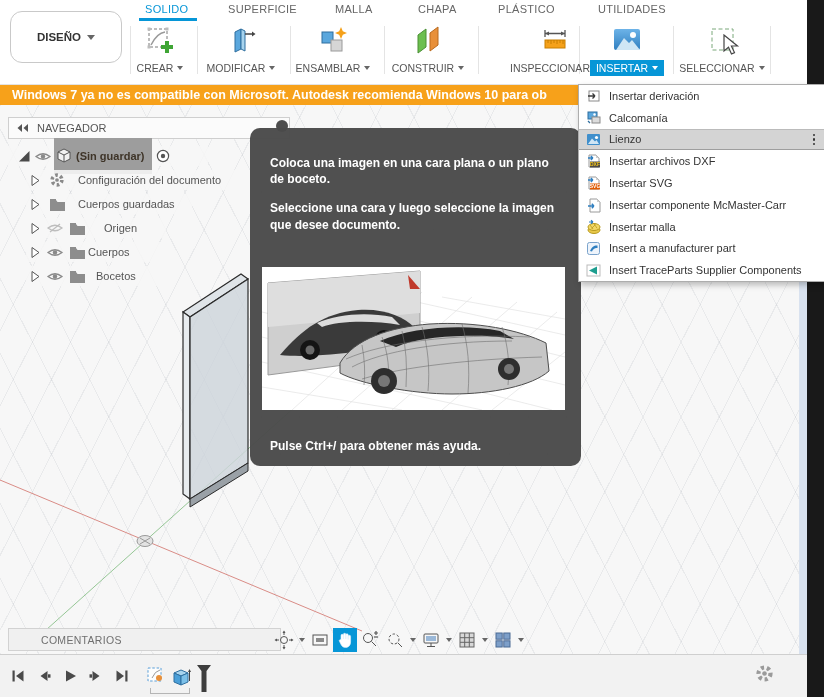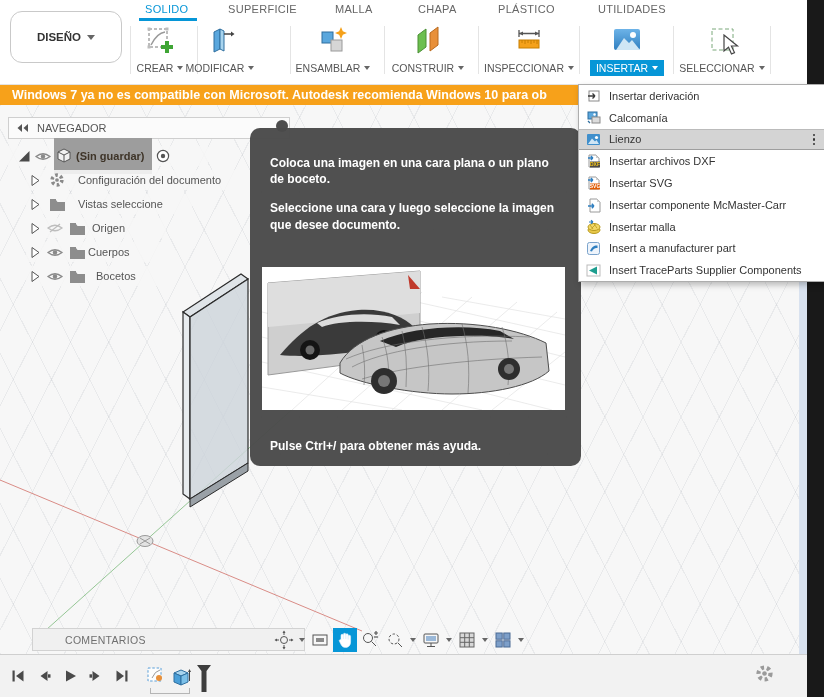--- a/index.html
+++ b/index.html
@@ -58,21 +58,21 @@
   .menu-item{height:21.8px;display:flex;align-items:center;gap:7px;padding:0 6px;font-size:11px;color:#333;}
   .menu-item.highlighted{background:#d4d4d4;border-top:1px solid #bbb;border-bottom:1px solid #9e9e9e;
                          box-sizing:border-box;}
   .mi-icon{width:17px;height:16px;flex:0 0 17px;display:flex;align-items:center;justify-content:center;}
   .mi-label{white-space:nowrap;}
   .mi-dots{margin-left:auto;display:flex;flex-direction:column;gap:2px;padding-right:4px;}
   .mi-dots i{width:2.5px;height:2.5px;border-radius:50%;background:#333;display:block;}
   
   #comments-bar{left:8px;top:628px;width:273px;height:23px;background:#f0f0f0;border:1px solid #d2d2d2;
                 box-sizing:border-box;z-index:25;display:flex;align-items:center;
-                font-size:10.5px;color:#6f6f6f;padding-left:32px;letter-spacing:.3px;margin-left:24px;}
+                font-size:10.5px;color:#6f6f6f;padding-left:32px;letter-spacing:.3px;}
   #view-toolbar{left:272px;top:628px;height:24px;display:flex;align-items:center;gap:1px;z-index:25;}
   .vbtn{width:24px;height:24px;display:flex;align-items:center;justify-content:center;}
   .vbtn.active{background:#0696D7;}
   .vcaret{width:10px;display:flex;justify-content:center;}
   #timeline-bar{left:0;top:654px;width:807px;height:43px;background:#f2f2f2;border-top:1px solid #cfcfcf;
                 box-sizing:border-box;z-index:25;}
   #playback{left:8px;top:666px;display:flex;gap:6px;z-index:26;}
   .pbtn{width:20px;height:20px;display:flex;align-items:center;justify-content:center;}
   #tl-features{left:146px;top:665px;display:flex;gap:4px;z-index:26;}
   #tl-bracket{left:150px;top:688px;width:38px;height:5px;border:1px solid #b5b5b5;border-top:none;z-index:26;}
@@ -121,21 +121,21 @@
         <rect x="16" y="20" width="12" height="4" fill="#3fa535"></rect>
           <rect x="20" y="16" width="4" height="12" fill="#3fa535"></rect>
       </svg>
     </span>
     <span class="glabel">
       <span>CREAR</span>
         <span class="caret small"></span>
     </span>
   </div>
 
-  <div class="tgroup" style="left:172px">
+  <div class="tgroup" style="left:193px">
     <span class="gicon">
       <svg width="30" height="30" viewBox="0 0 30 30">
         <polygon points="9,7 15,4 15,24 9,27" fill="#5aa7dd" stroke="#2f6f9f" stroke-width="1"></polygon>
         <polygon points="15,4 19,6 19,26 15,24" fill="#a8d4ee" stroke="#2f6f9f" stroke-width="1"></polygon>
         <path d="M19 9 H26" stroke="#444" stroke-width="1.5"></path>
           <polygon points="26,6.5 29.5,9 26,11.5" fill="#444"></polygon>
       </svg>
     </span>
     <span class="glabel">
       <span>MODIFICAR</span>
@@ -163,21 +163,21 @@
         <polygon points="5,10 13,4 13,22 5,28" fill="#6cbf4f" stroke="#4a8f35"></polygon>
         <polygon points="17,8 25,2 25,20 17,26" fill="#e8903a" stroke="#b96a1e"></polygon>
       </svg>
     </span>
     <span class="glabel">
       <span>CONSTRUIR</span>
         <span class="caret small"></span>
     </span>
   </div>
 
-  <div class="tgroup" style="left:481px">
+  <div class="tgroup" style="left:507px">
     <span class="gicon">
       <svg width="30" height="30" viewBox="0 0 30 30">
         <path d="M5 5 V12 M25 5 V12 M5 8.5 H25" stroke="#555" stroke-width="1.3" fill="none"></path>
         <polygon points="5,8.5 9,6.5 9,10.5" fill="#555"></polygon>
           <polygon points="25,8.5 21,6.5 21,10.5" fill="#555"></polygon>
         <rect x="5" y="15" width="20" height="8" fill="#f5a11a" stroke="#c87f00"></rect>
         <path d="M8 15 v3 M11 15 v4 M14 15 v3 M17 15 v4 M20 15 v3 M23 15 v4" stroke="#c87f00" stroke-width="1"></path>
       </svg>
     </span>
     <span class="glabel">
@@ -305,42 +305,42 @@
       <svg width="9" height="11" viewBox="0 0 9 11">
           <polygon points="1,0.5 8,5.5 1,10.5" fill="#fff" stroke="#555"></polygon>
         </svg>
     </span>
     <span class="slot" style="width:26px">
       <svg width="17" height="13" viewBox="0 0 17 13">
           <path d="M1 2 h6 l1.5 2 H16 v9 H1 Z" fill="#8d8d8d"></path>
           <rect x="1" y="1" width="6" height="2" fill="#8d8d8d"></rect>
         </svg>
     </span>
-    <span style="margin-left:8px">Vistas seleccione</span>
+    <span style="margin-left:8px">Cuerpos guardadas</span>
   </div>
 
   <div class="trow" style="left:26px;top:218px;width:140px">
     <span class="slot" style="width:18px">
       <svg width="9" height="11" viewBox="0 0 9 11">
           <polygon points="1,0.5 8,5.5 1,10.5" fill="#fff" stroke="#555"></polygon>
         </svg>
     </span>
     <span class="slot" style="width:22px">
       <svg width="16" height="12" viewBox="0 0 16 12">
           <path d="M1 6 Q8 0.5 15 6 Q8 11.5 1 6Z" fill="none" stroke="#bdbdbd" stroke-width="1.3"></path>
           <line x1="3" y1="10" x2="13" y2="2" stroke="#bdbdbd" stroke-width="1.3"></line>
         </svg>
     </span>
     <span class="slot" style="width:22px">
       <svg width="17" height="13" viewBox="0 0 17 13">
           <path d="M1 2 h6 l1.5 2 H16 v9 H1 Z" fill="#8d8d8d"></path>
           <rect x="1" y="1" width="6" height="2" fill="#8d8d8d"></rect>
         </svg>
     </span>
-    <span style="margin-left:4px">Origen</span>
+    <span style="margin-left:16px">Origen</span>
   </div>
 
   <div class="trow" style="left:26px;top:242px;width:144px">
     <span class="slot" style="width:18px">
       <svg width="9" height="11" viewBox="0 0 9 11">
           <polygon points="1,0.5 8,5.5 1,10.5" fill="#fff" stroke="#555"></polygon>
         </svg>
     </span>
     <span class="slot" style="width:22px">
       <svg width="16" height="11" viewBox="0 0 16 11">

